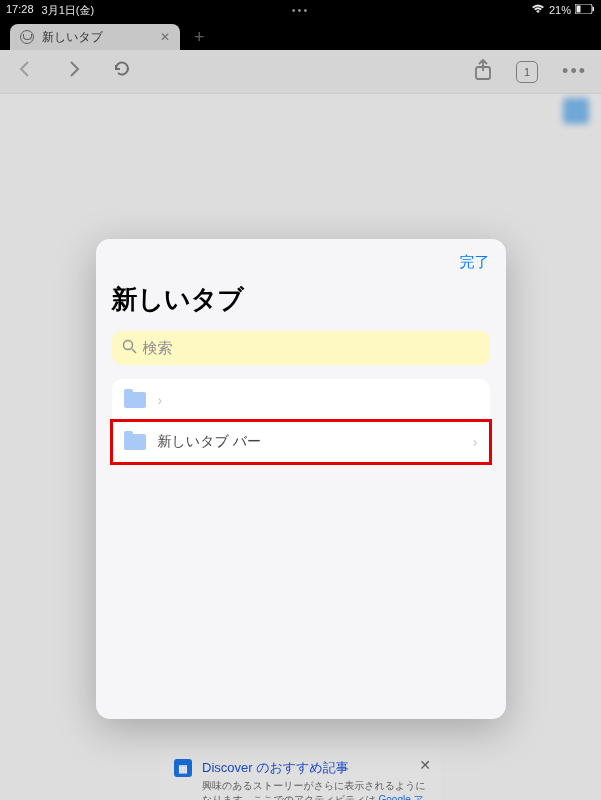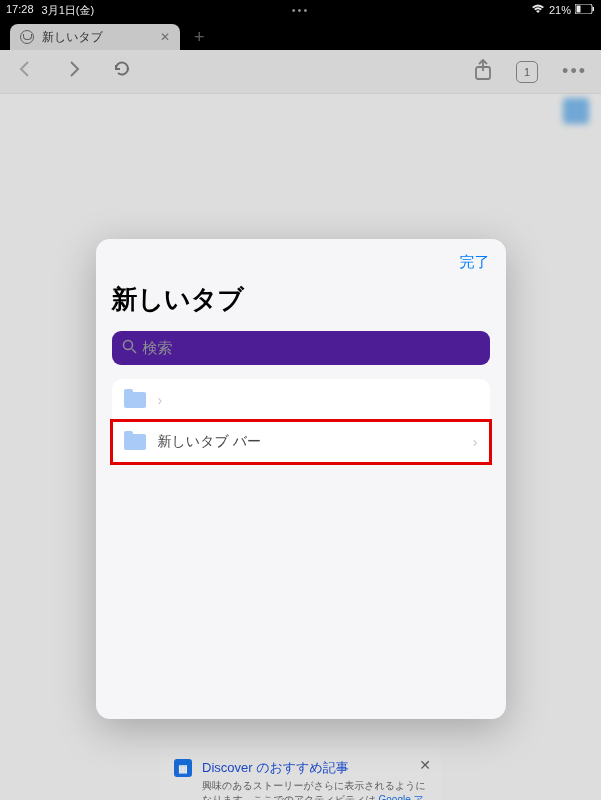--- a/index.html
+++ b/index.html
@@ -176,21 +176,21 @@
   color: #007aff;
   font-size: 15px;
 }
 .modal-title {
   font-size: 26px;
   font-weight: 700;
   color: #000;
   margin: 10px 0 14px;
 }
 .search-box {
-  background: #4c1d95;
+  background: #fef9c3;
   border-radius: 9px;
   height: 34px;
   display: flex;
   align-items: center;
   padding: 0 10px;
   gap: 6px;
   color: #8e8e93;
   font-size: 15px;
 }
 .rows {

